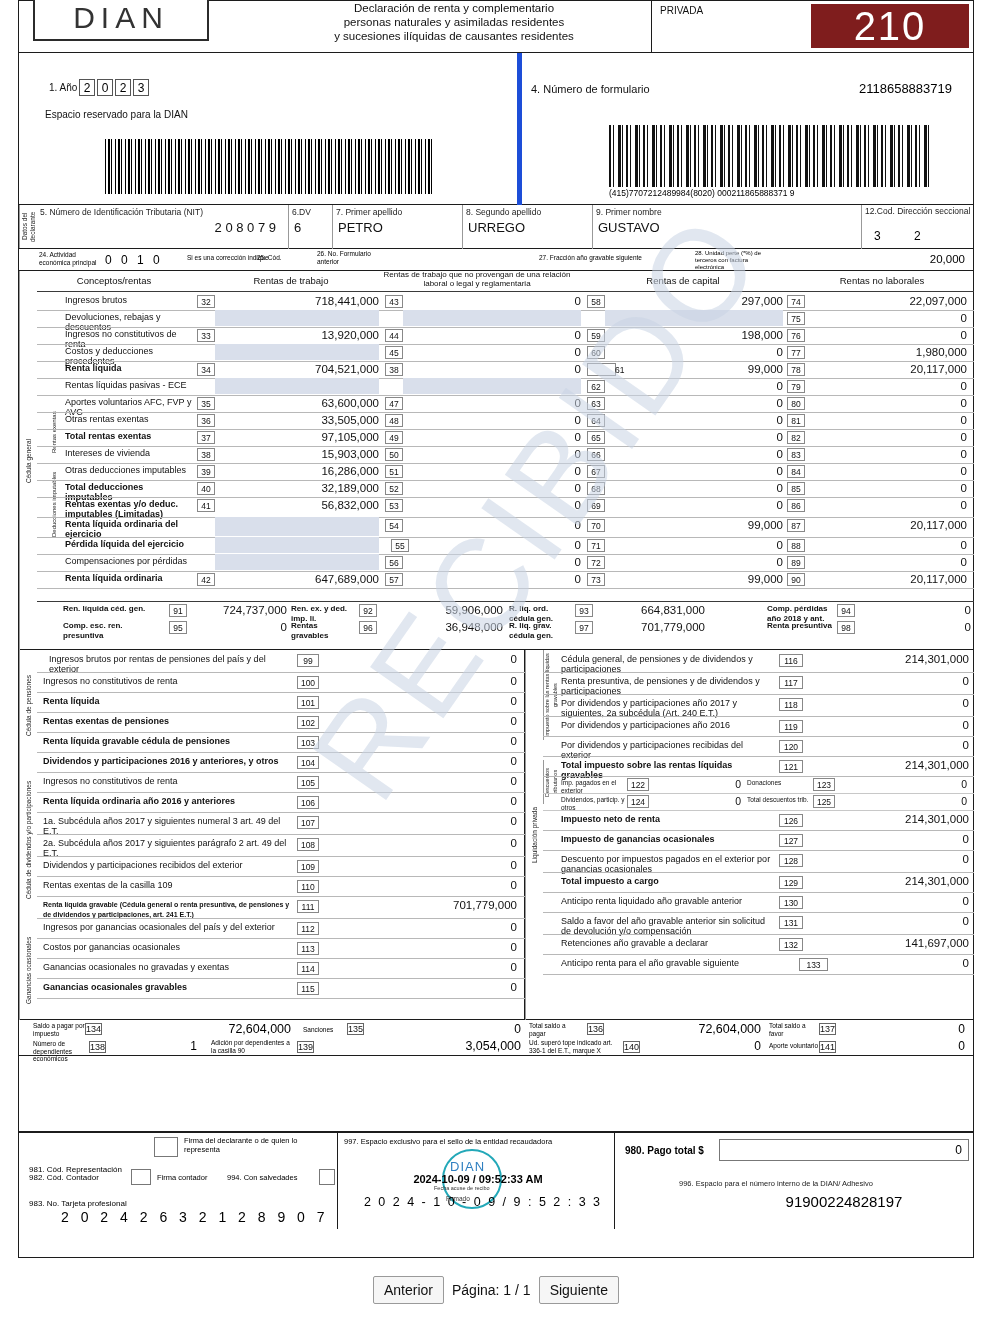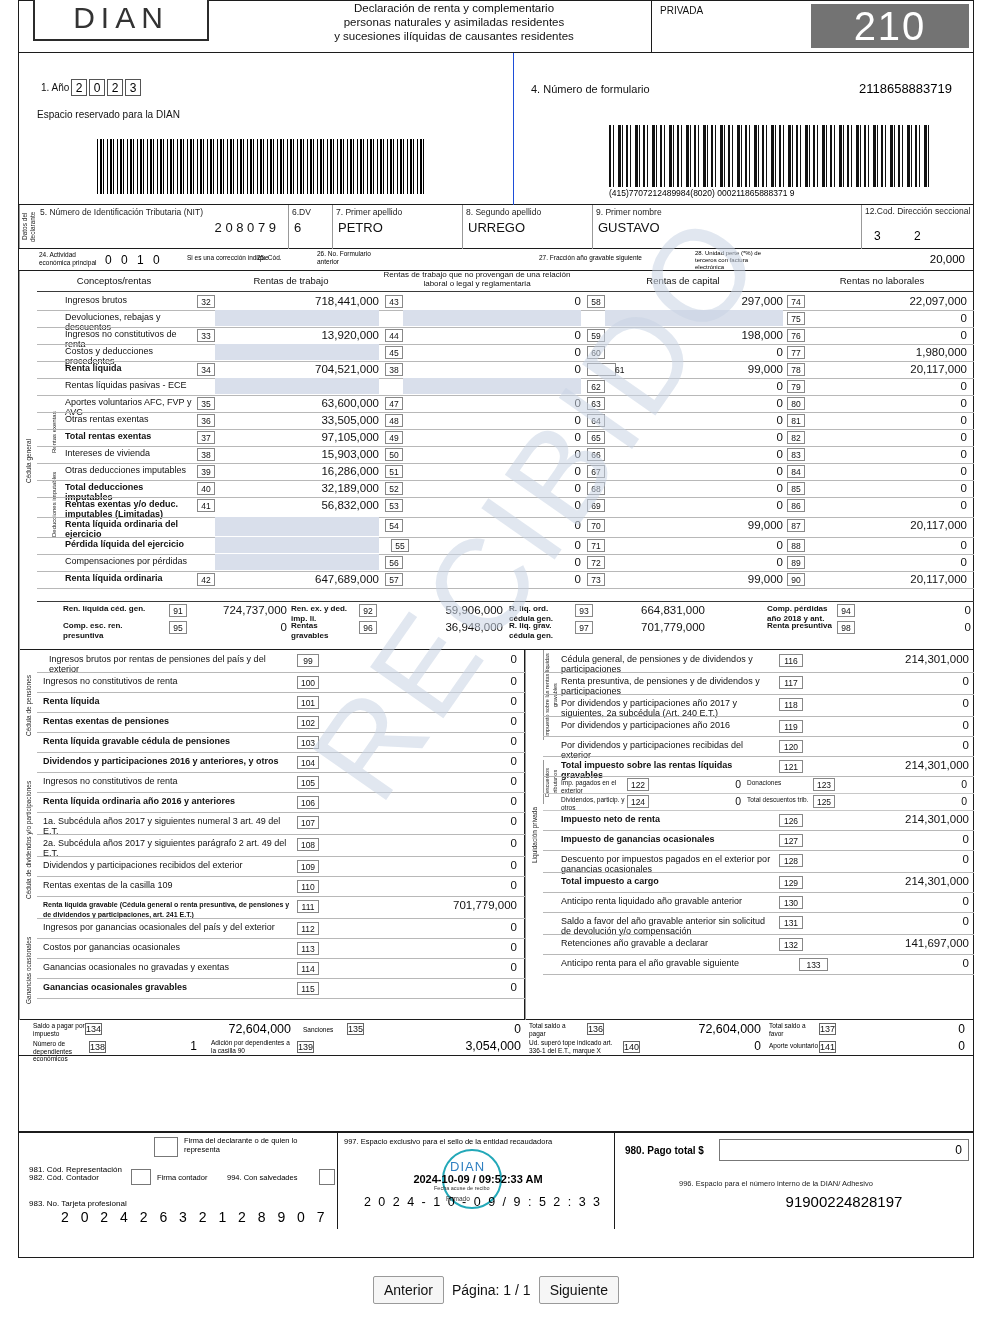--- a/index.html
+++ b/index.html
@@ -54,28 +54,28 @@
     position: absolute; left: 245px; top: 0px; width: 380px;
     text-align: center; font-size: 11.5px; line-height: 14px; color: #111;
   }
   .hdr-priv {
     position: absolute; left: 632px; top: 0; width: 170px; height: 52px;
     border-left: 1px solid #1c1c1c;
     font-size: 10px; padding: 4px 0 0 8px; color: #111;
   }
   .hdr-num {
     position: absolute; right: 4px; top: 3px;
-    width: 158px; height: 44px; background: #737373;
+    width: 158px; height: 44px; background: #7f1d1d;
     color: #fff; font-size: 40px; text-align: center; line-height: 44px;
     letter-spacing: 2px;
   }
 
   
   .topsec { position: relative; height: 152px; border-bottom: 1px solid #1c1c1c; }
-  .topsec .leftbox { position:absolute; left:0; top:0; width:495px; height:152px; border-right:1px solid #1d4ed8;}
+  .topsec .leftbox { position:absolute; left:8px; top:0; width:495px; height:152px; border-right:5px solid #1d4ed8;}
   .lbl { font-size: 10px; color: #111; }
   .yearbox { position:absolute; left:52px; top:26px; display:flex; }
   .yearbox .d {
     width: 16px; height: 17px; border: 1px solid #555; margin-right: 2px;
     font-size: 12px; text-align: center; line-height: 16px;
   }
   .barcode { background:
       repeating-linear-gradient(90deg,#111 0 2px,#fff 2px 4px,#111 4px 5px,#fff 5px 9px,#111 9px 12px,#fff 12px 13px,#111 13px 14px,#fff 14px 17px);
   }
   .bc-noise {

